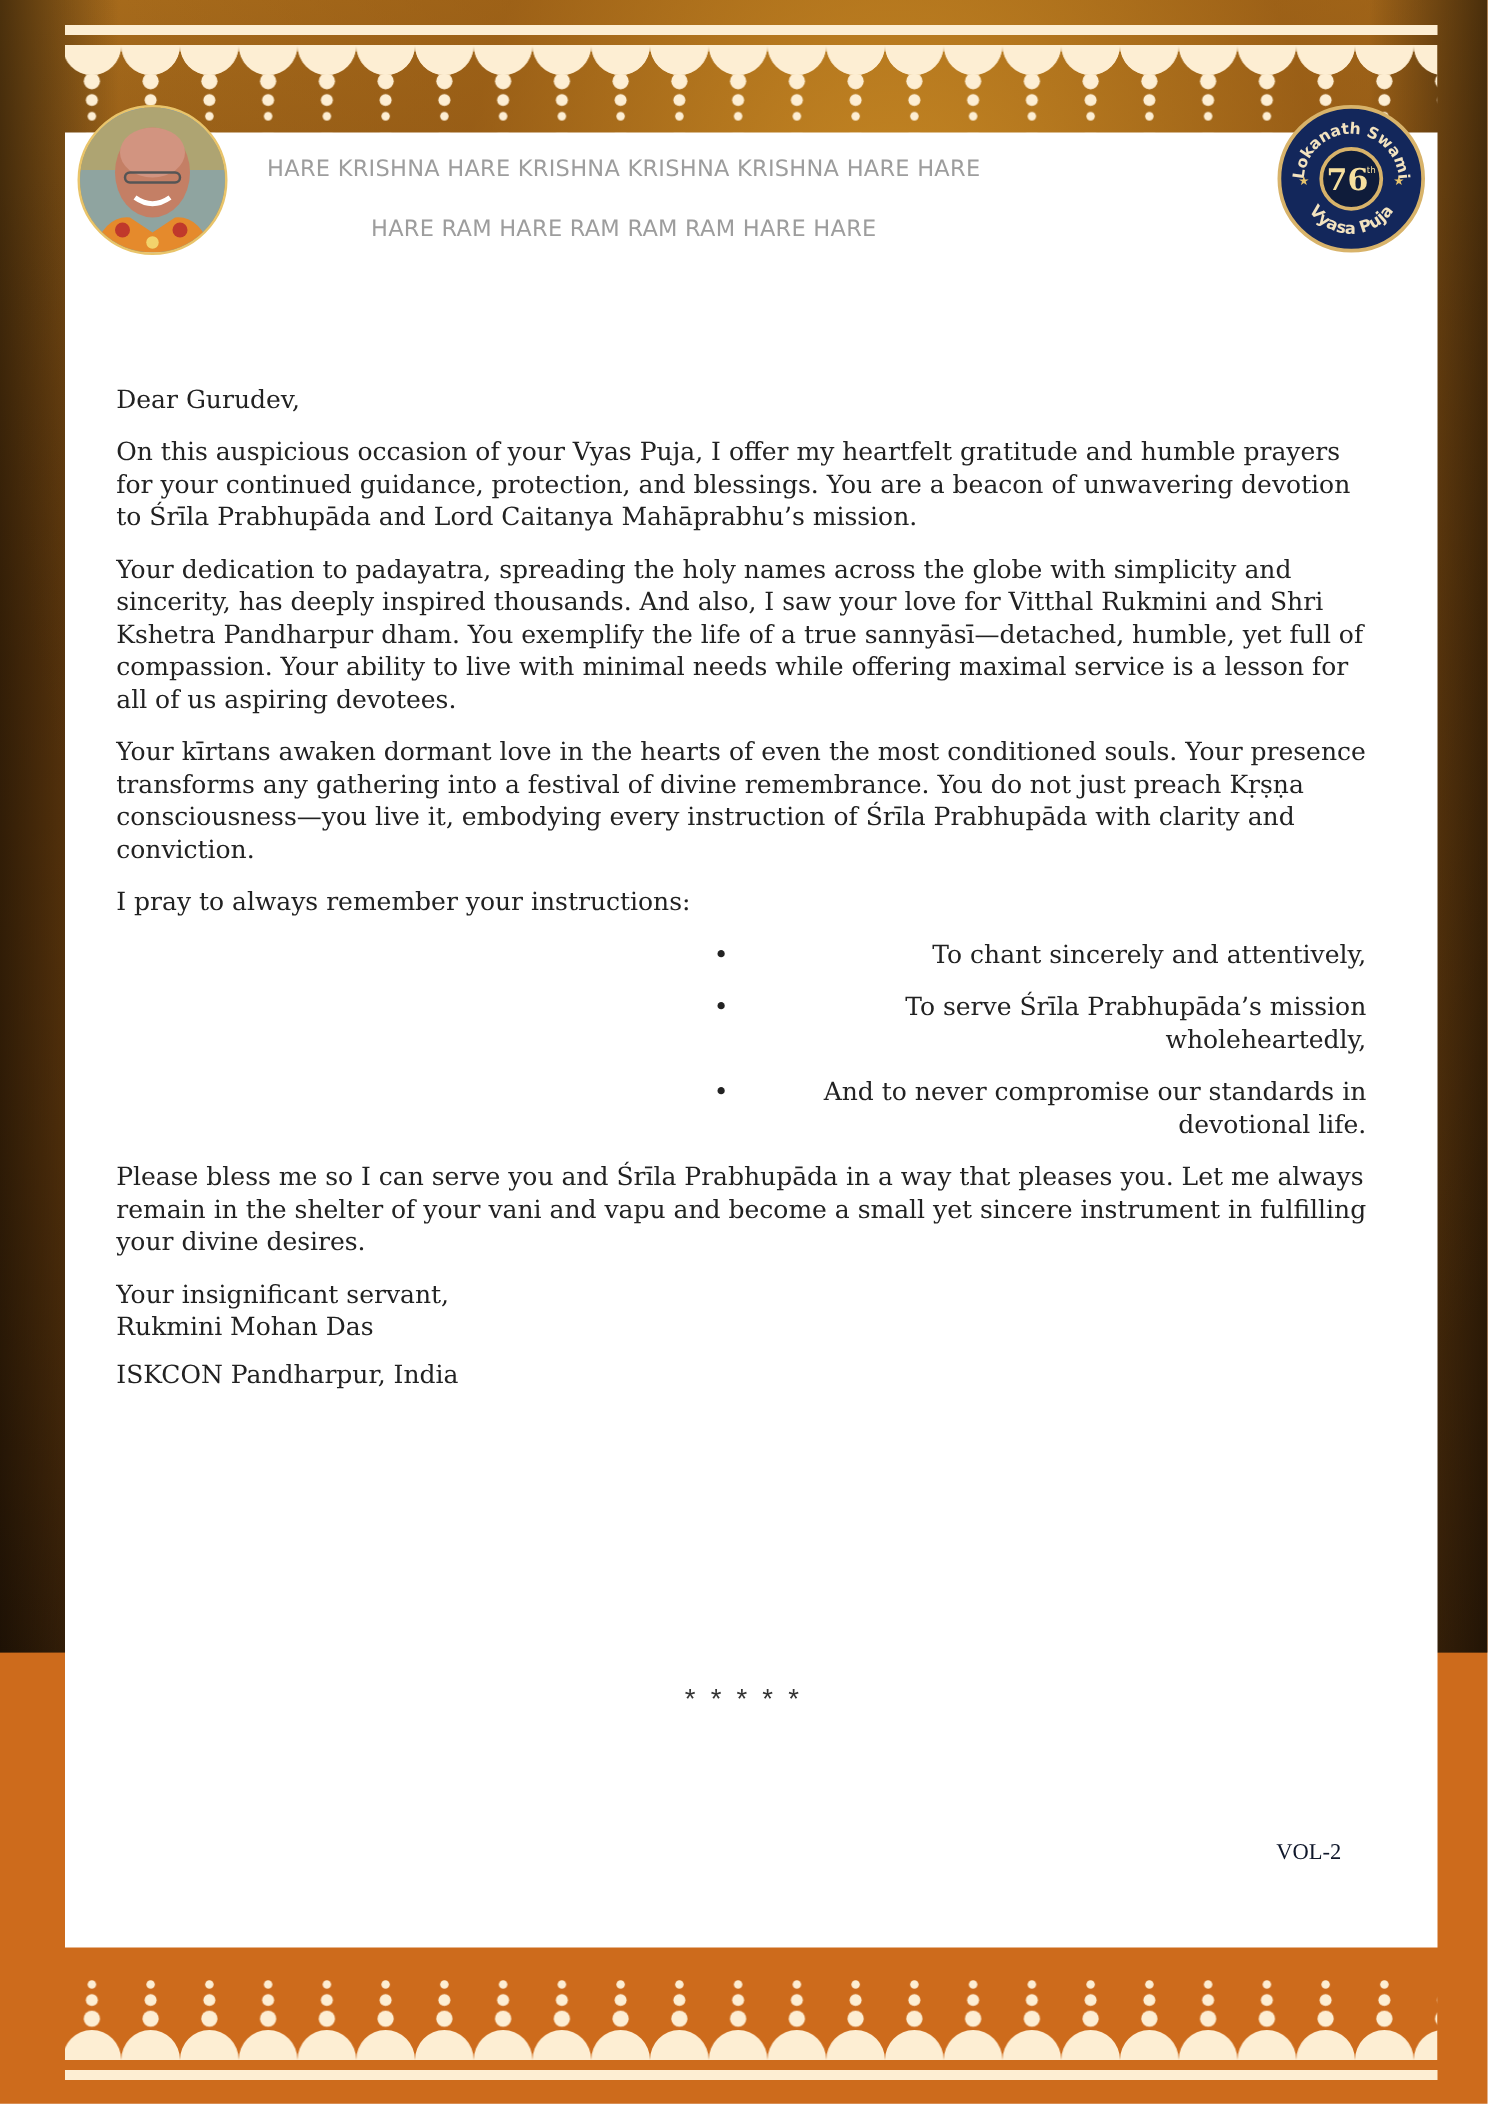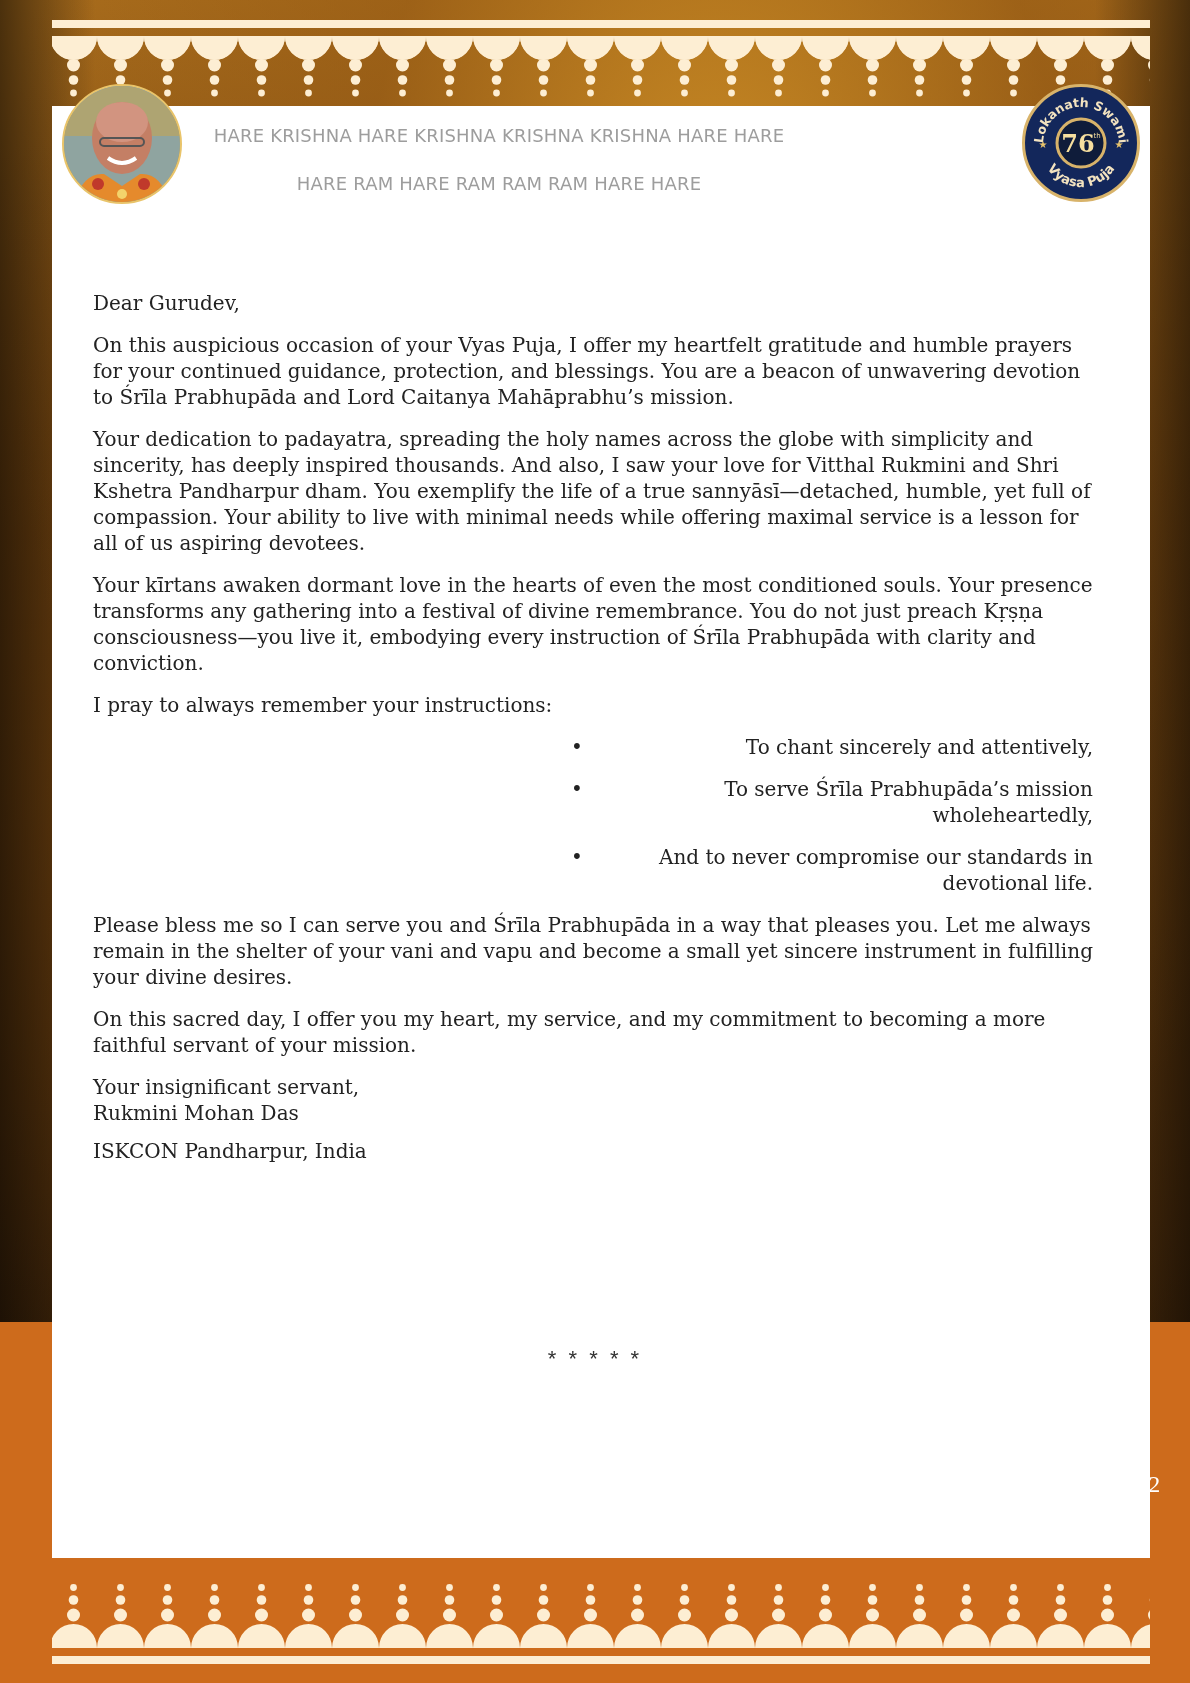--- a/index.html
+++ b/index.html
@@ -40,43 +40,43 @@
   }
   .badge {
     position:absolute; left:1022px; top:84px; width:118px; height:118px; border-radius:50%;
     background:#13275b; border:3px solid #d8b36a; box-sizing:border-box;
   }
   .mantra {
     position:absolute; left:0; width:998px; text-align:center;
     font-family:"DejaVu Sans", sans-serif; font-size:18px; color:#9d9d9d; letter-spacing:0.2px;
   }
   .letter {
-    position:absolute; left:93px; top:290px; width:1000px;
+    position:absolute; left:93px; top:306px; width:1000px;
     font-size:20px; line-height:26px; color:#222222;
   }
   .letter p { margin:0 0 16px 0; }
   .instructions {
     list-style:none; margin:0 0 16px 0; padding:0 0 0 514px;text-align:right;
   }
   .instructions li { position:relative; padding-left:0; margin-bottom:16px; }
   .instructions li::before {
     content:"•"; position:absolute; left:-36px; top:0;
   }
   .sig p { margin:0; }
   .stars {
     position:absolute; left:0; width:1190px; top:1346px; text-align:center;
     font-family:"Liberation Sans", sans-serif; font-size:22px; color:#333; letter-spacing:3px;
   }
   .page-num {
     position:absolute; left:570px; top:1466px;
     font-family:"Liberation Sans", sans-serif; font-size:29px; color:#ffffff;
   }
   .vol {
-    position:absolute; left:1091px; top:1471px;
-    font-family:"Liberation Serif", serif; font-size:24px; color:#ffffff;
+    position:absolute; left:1021px; top:1471px;
+    font-family:"Liberation Serif", serif; font-size:18px; color:#0f172a;
   }
 </style>
 </head>
 <body>
 
 <div class="bg-texture"></div>
 
 <div class="border-line" style="top:20px;"></div>
 <svg class="scallops" style="top:36px;" width="1098" height="24" viewBox="0 0 1098 24">
   <defs>
@@ -143,21 +143,20 @@
   <p>On this auspicious occasion of your Vyas Puja, I offer my heartfelt gratitude and humble prayers for your continued guidance, protection, and blessings. You are a beacon of unwavering devotion to Śrīla Prabhupāda and Lord Caitanya Mahāprabhu’s mission.</p>
   <p>Your dedication to padayatra, spreading the holy names across the globe with simplicity and sincerity, has deeply inspired thousands. And also, I saw your love for Vitthal Rukmini and Shri Kshetra Pandharpur dham. You exemplify the life of a true sannyāsī—detached, humble, yet full of compassion. Your ability to live with minimal needs while offering maximal service is a lesson for all of us aspiring devotees.</p>
   <p>Your kīrtans awaken dormant love in the hearts of even the most conditioned souls. Your presence transforms any gathering into a festival of divine remembrance. You do not just preach Kṛṣṇa consciousness—you live it, embodying every instruction of Śrīla Prabhupāda with clarity and conviction.</p>
   <p>I pray to always remember your instructions:</p>
   <ul class="instructions">
     <li>To chant sincerely and attentively,</li>
     <li>To serve Śrīla Prabhupāda’s mission wholeheartedly,</li>
     <li>And to never compromise our standards in devotional life.</li>
   </ul>
   <p>Please bless me so I can serve you and Śrīla Prabhupāda in a way that pleases you. Let me always remain in the shelter of your vani and vapu and become a small yet sincere instrument in fulfilling your divine desires.</p>
-  <p>On this sacred day, I offer you my heart, my service, and my commitment to becoming a more faithful servant of your mission.</p>
   <div class="sig" style="margin-bottom:12px;">
     <p>Your insignificant servant,</p>
     <p>Rukmini Mohan Das</p>
   </div>
   <p>ISKCON Pandharpur, India</p>
 </div>
 
 <div class="stars">* * * * *</div>
 <div class="page-num">1433</div>
 <div class="vol">VOL-2</div>

